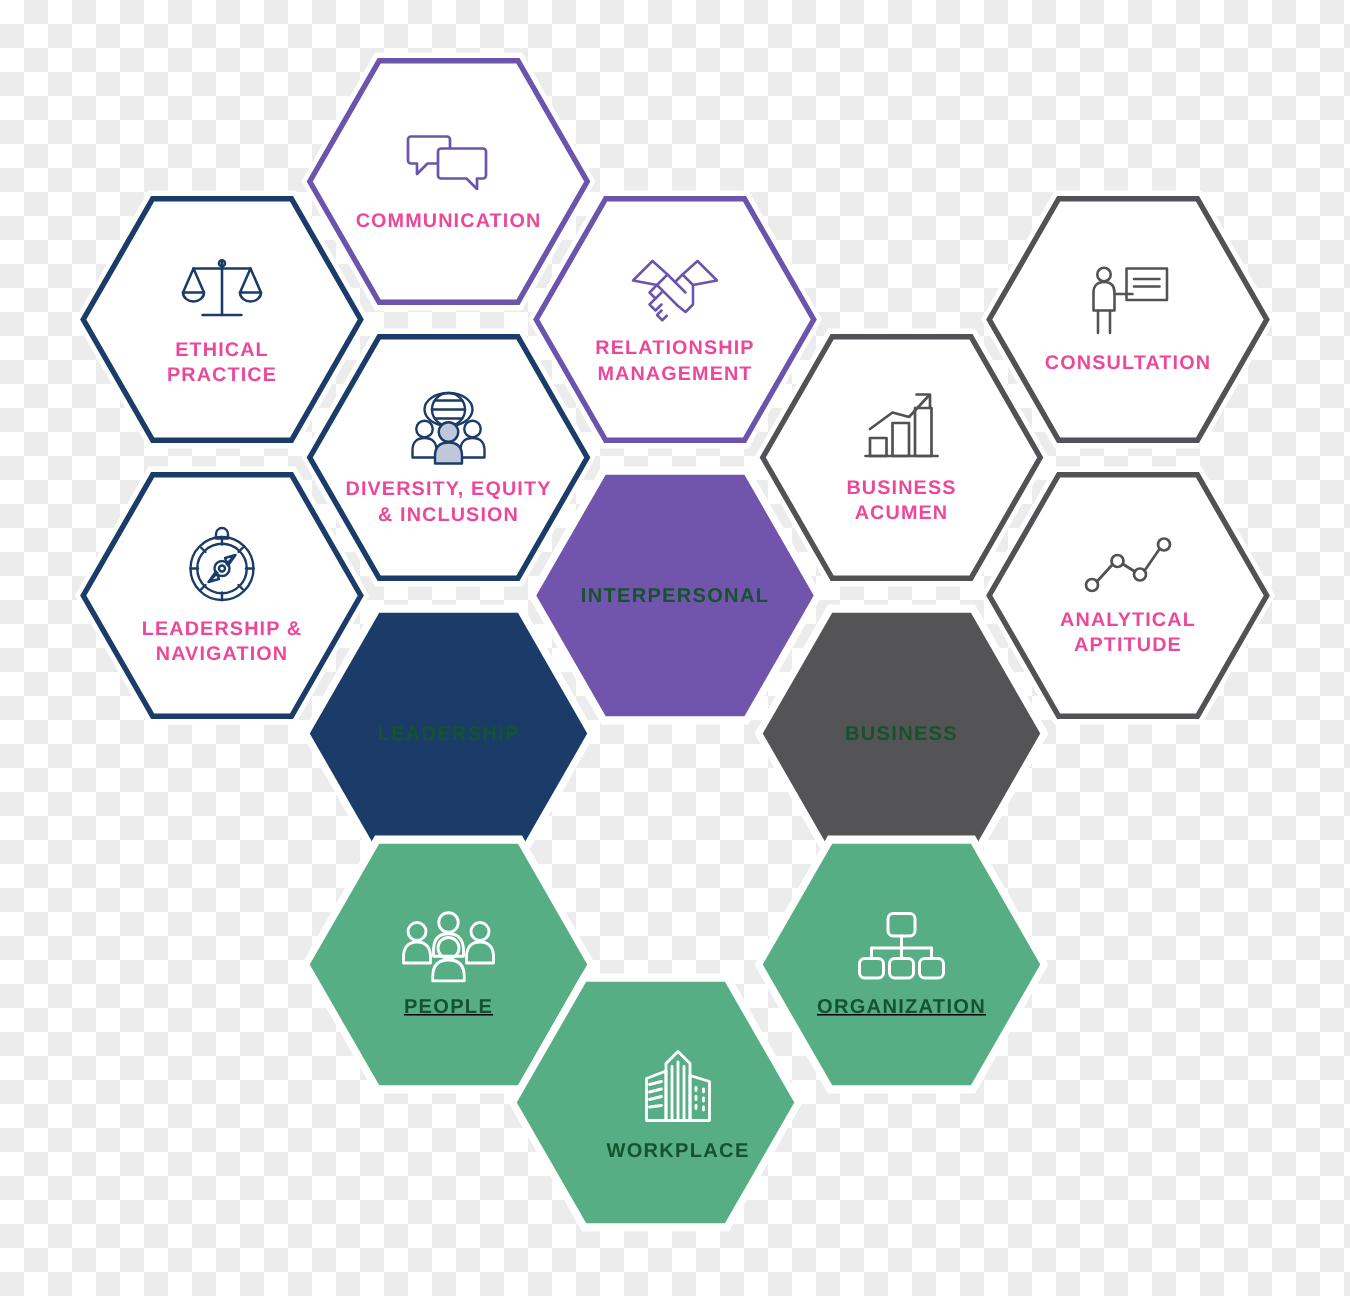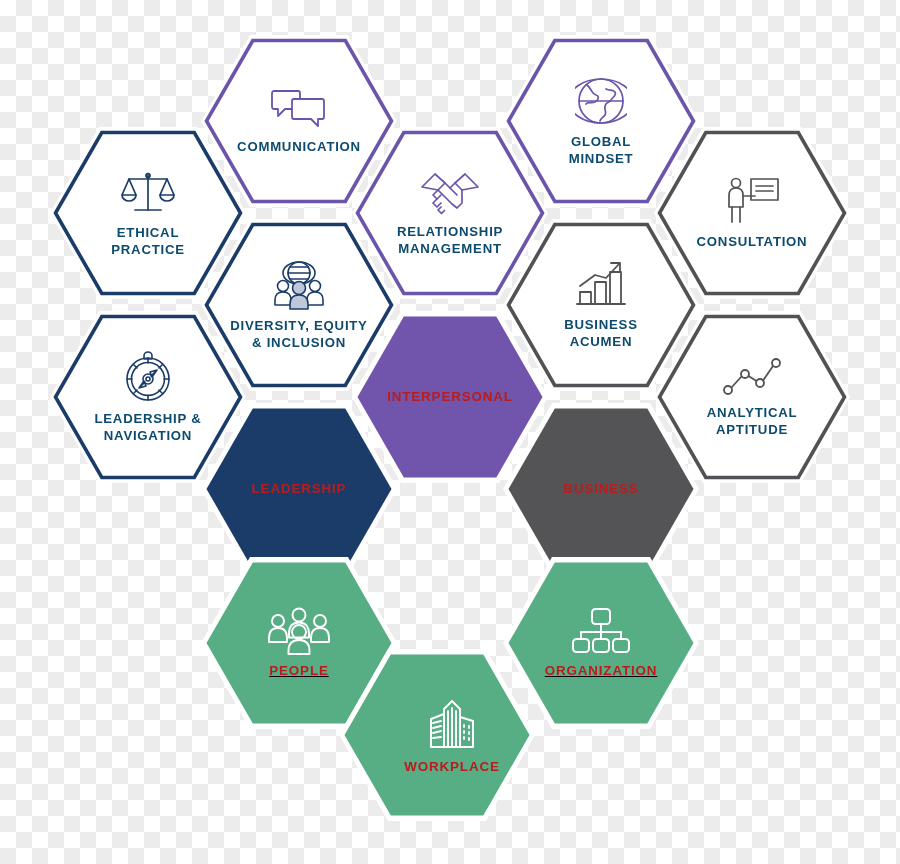--- a/index.html
+++ b/index.html
@@ -54,22 +54,22 @@
     line-height:0;
   }
   .hex .label{
     font-size:13.2px;
     font-weight:bold;
     letter-spacing:0.75px;
     line-height:1.28;
     text-transform:uppercase;
     white-space:pre-line;
   }
-  .hex.outline .label{color:#0c4a6e;}
-  .hex.filled  .label{color:#b91c1c;font-size:13.4px;letter-spacing:0.85px;}
+  .hex.outline .label{color:#ec4899;}
+  .hex.filled  .label{color:#14532d;font-size:13.4px;letter-spacing:0.85px;}
   .hex.filled  .inner{width:160px;}
 
   
   .hex.wide .inner{width:168px;}
 </style>
 </head>
 <body>
 
 <div id="checker"></div>
 <div id="stage">
@@ -120,38 +120,20 @@
       <path d="M59 18 L46 5 L36 14 L43 21 Z"></path>
       <path d="M26 14 L31 19 L36 14"></path>
       <path d="M19 21 L28 30 L33 35 L38 39 L43 34 L43 21"></path>
       <path d="M19 21 L14 26 l4 4 l4 -4"></path>
       <path d="M18 30 l-4 4 l4 4 l4 -4"></path>
       <path d="M22 38 l-3 3 l3.5 3.5 l3 -3"></path>
       <path d="M31 19 L38 26"></path>
     </svg></span>
         <span class="label">RELATIONSHIP
 MANAGEMENT</span>
-      </div>
-    </div>
-    <div class="hex outline" style="left: 506px; top: 38px;">
-      <svg class="shape" viewBox="0 0 190 166">
-        <polygon points="46.0,-3.0 144.0,-3.0 193.0,83.0 144.0,169.0 46.0,169.0 -3.0,83.0" fill="#ffffff"></polygon>
-        <polygon points="48.8,2.5 141.3,2.5 187.5,83.0 141.3,163.5 48.8,163.5 2.5,83.0" fill="#ffffff" stroke="#6B54AC" stroke-width="3.6" stroke-linejoin="miter"></polygon>
-      </svg>
-      <div class="inner">
-        <span class="glyph">
-    <svg width="52" height="52" viewBox="0 0 52 52" fill="none" stroke="#6B54AC" stroke-width="1.7" stroke-linecap="round" stroke-linejoin="round">
-      <circle cx="26" cy="26" r="22"></circle>
-      <path d="M26 4 a32 22 0 0 0 0 44 a32 22 0 0 0 0 -44z"></path>
-      <path d="M4 26 h44"></path>
-      <path d="M12 10 c6 5 4 9 9 10 c4 1 2 6 -1 7 c-4 2 -7 -1 -9 2"></path>
-      <path d="M31 14 c4 2 7 0 9 3 c2 3 -2 5 -4 8 c-2 3 -5 2 -6 6 c-1 4 2 6 0 9 c-1 2 -4 3 -5 6"></path>
-    </svg></span>
-        <span class="label">GLOBAL
-MINDSET</span>
       </div>
     </div>
     <div class="hex outline wide" style="left: 204px; top: 222px;">
       <svg class="shape" viewBox="0 0 190 166">
         <polygon points="46.0,-3.0 144.0,-3.0 193.0,83.0 144.0,169.0 46.0,169.0 -3.0,83.0" fill="#ffffff"></polygon>
         <polygon points="48.8,2.5 141.3,2.5 187.5,83.0 141.3,163.5 48.8,163.5 2.5,83.0" fill="#ffffff" stroke="#1B3C69" stroke-width="3.6" stroke-linejoin="miter"></polygon>
       </svg>
       <div class="inner">
         <span class="glyph">
     <svg width="58" height="52" viewBox="0 0 58 52" fill="none" stroke="#1B3C69" stroke-width="1.6" stroke-linecap="round" stroke-linejoin="round">

